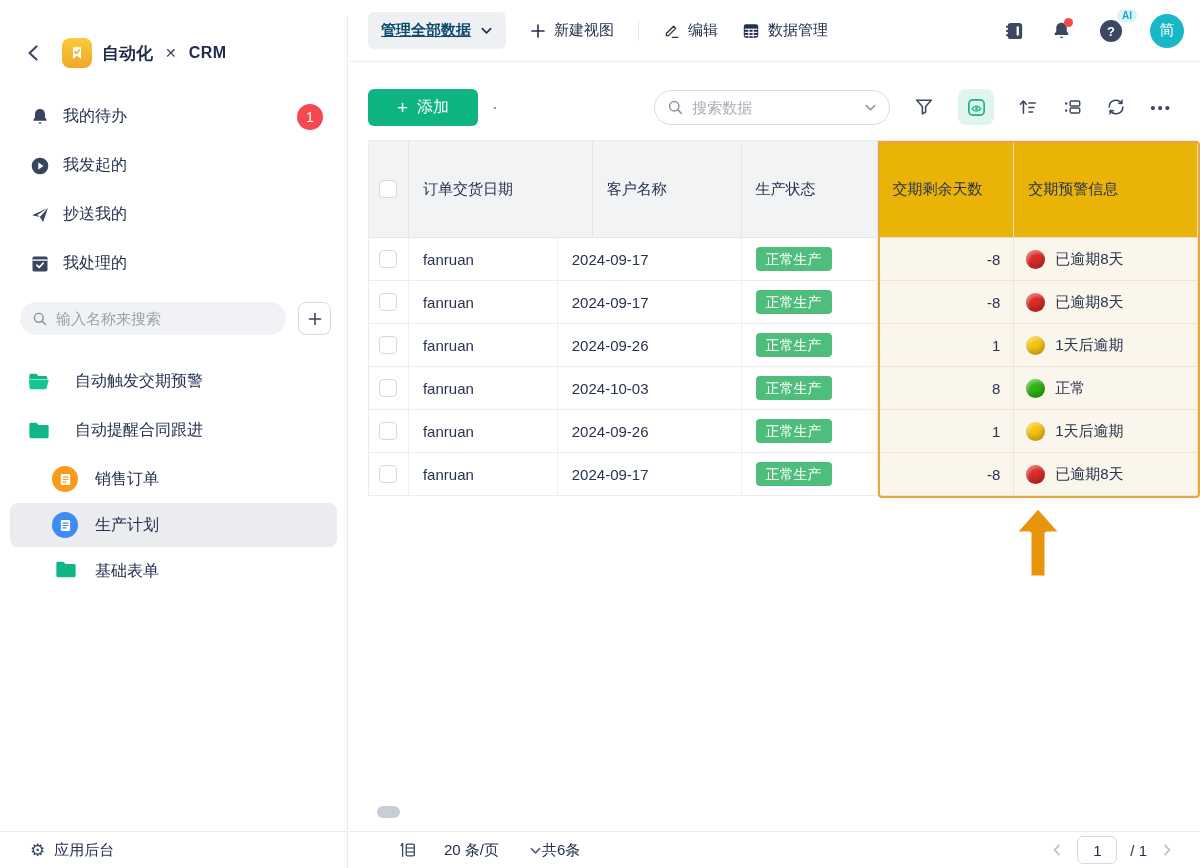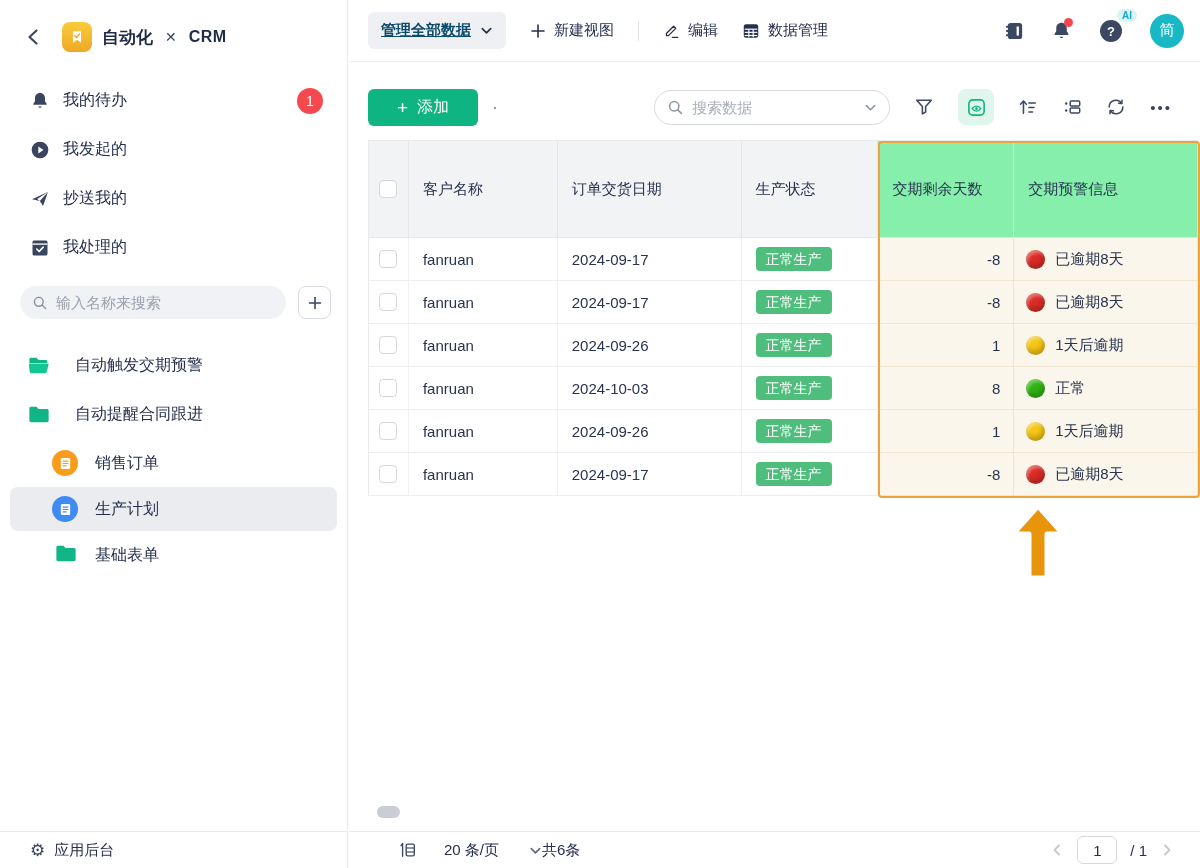--- a/index.html
+++ b/index.html
@@ -1,21 +1,21 @@
 <!DOCTYPE html>
 <html><head>
 <meta charset="utf-8">
 <style>
   * { box-sizing: border-box; margin: 0; padding: 0; }
   html, body { margin: 0; background: #fff; }
   body { font-family: "Liberation Sans", "DejaVu Sans", sans-serif; color: #25304E; }
   .screen { position: relative; width: 1200px; height: 868px; overflow: hidden; background: #fff; }
 
   
-  .sidebar { position: absolute; left: 0; top: 0; bottom: 0; width: 348px; background: #fff;
+  .sidebar { position: absolute; left: 0; top: 16px; bottom: 0; width: 348px; background: #fff;
              border-right: 1px solid #E8EAEE; display: flex; flex-direction: column; }
   .sb-header { display: flex; align-items: center; gap: 10px; padding: 22px 20px 10px 24px; }
   .back-icon { display: flex; color: #3B4763; cursor: pointer; }
   .app-icon { width: 30px; height: 30px; border-radius: 8px; margin-left: 8px;
               background: linear-gradient(180deg, #F8CB3C, #EFA826); display: flex; align-items: center; justify-content: center; }
   .ws-title { font-size: 17px; font-weight: bold; color: #1F2B49; }
   .ws-sep { font-size: 14px; font-weight: bold; color: #39445F; margin: 0 2px; }
   .ws-sub { font-size: 16px; font-weight: bold; color: #1F2B49; letter-spacing: .5px; }
 
   .sb-menu { padding-top: 14px; }
@@ -80,21 +80,21 @@
   .eye-chip { width: 36px; height: 36px; background: #E0F5EC; border-radius: 8px; display: flex;
               align-items: center; justify-content: center; color: #0EB582; cursor: pointer; }
   .more-dots { font-size: 15px; letter-spacing: 2px; color: #3C4861; cursor: pointer; }
 
   
   .table { position: absolute; left: 19px; top: 140px; width: 830px; border-top: 1px solid #E9EBEE;
            border-left: 1px solid #E9EBEE; }
   .thead { display: flex; height: 97px; background: #F2F3F5; }
   .th { display: flex; align-items: center; padding-left: 14px; font-size: 15px; color: #27334F;
         border-right: 1px solid #E4E6EA; border-bottom: 1px solid #E4E6EA; }
-  .th.hl { background: #86efac; border-right-color: #EBDFC8; border-bottom-color: #EBDFC8; }
+  .th.hl { background: #eab308; border-right-color: #EBDFC8; border-bottom-color: #EBDFC8; }
   .tr { display: flex; height: 43px; background: #fff; }
   .td { display: flex; align-items: center; padding-left: 14px; font-size: 15px; color: #27334F;
         border-right: 1px solid #EFF1F3; border-bottom: 1px solid #EBEDF0; }
   .td.hl { background: #FBF6EB; border-right-color: #EFE6D2; border-bottom-color: #EFE6D2; }
   .c0 { width: 40px; justify-content: center; padding-left: 0; }
   .c1 { width: 149px; } .c2 { width: 184px; } .c3 { width: 137px; } .c4 { width: 136px; } .c5 { width: 184px; }
   .num { justify-content: flex-end; padding-right: 13px; padding-left: 0; }
   .warn { gap: 10px; padding-left: 12px; text-align: center; }
   .dot { width: 19px; height: 19px; border-radius: 50%; flex: 0 0 auto;
          box-shadow: inset -2px -4px 5px rgba(0,0,0,.22), inset 2px 3px 3px rgba(255,255,255,.35); }
@@ -377,22 +377,22 @@
           </svg>
       </span>
       <span class="more-dots">•••</span>
     </div>
 
     <div class="table">
       <div class="thead">
         <div class="th c0">
             <span class="checkbox"></span>
           </div>
+        <div class="th c2">订单交货日期</div>
         <div class="th c1">客户名称</div>
-        <div class="th c2">订单交货日期</div>
         <div class="th c3">生产状态</div>
         <div class="th c4 hl">交期剩余天数</div>
         <div class="th c5 hl">交期预警信息</div>
       </div>
       <div class="tbody">
       <div class="tr">
         <div class="td c0">
               <span class="checkbox"></span>
             </div>
         <div class="td c1">fanruan</div>

